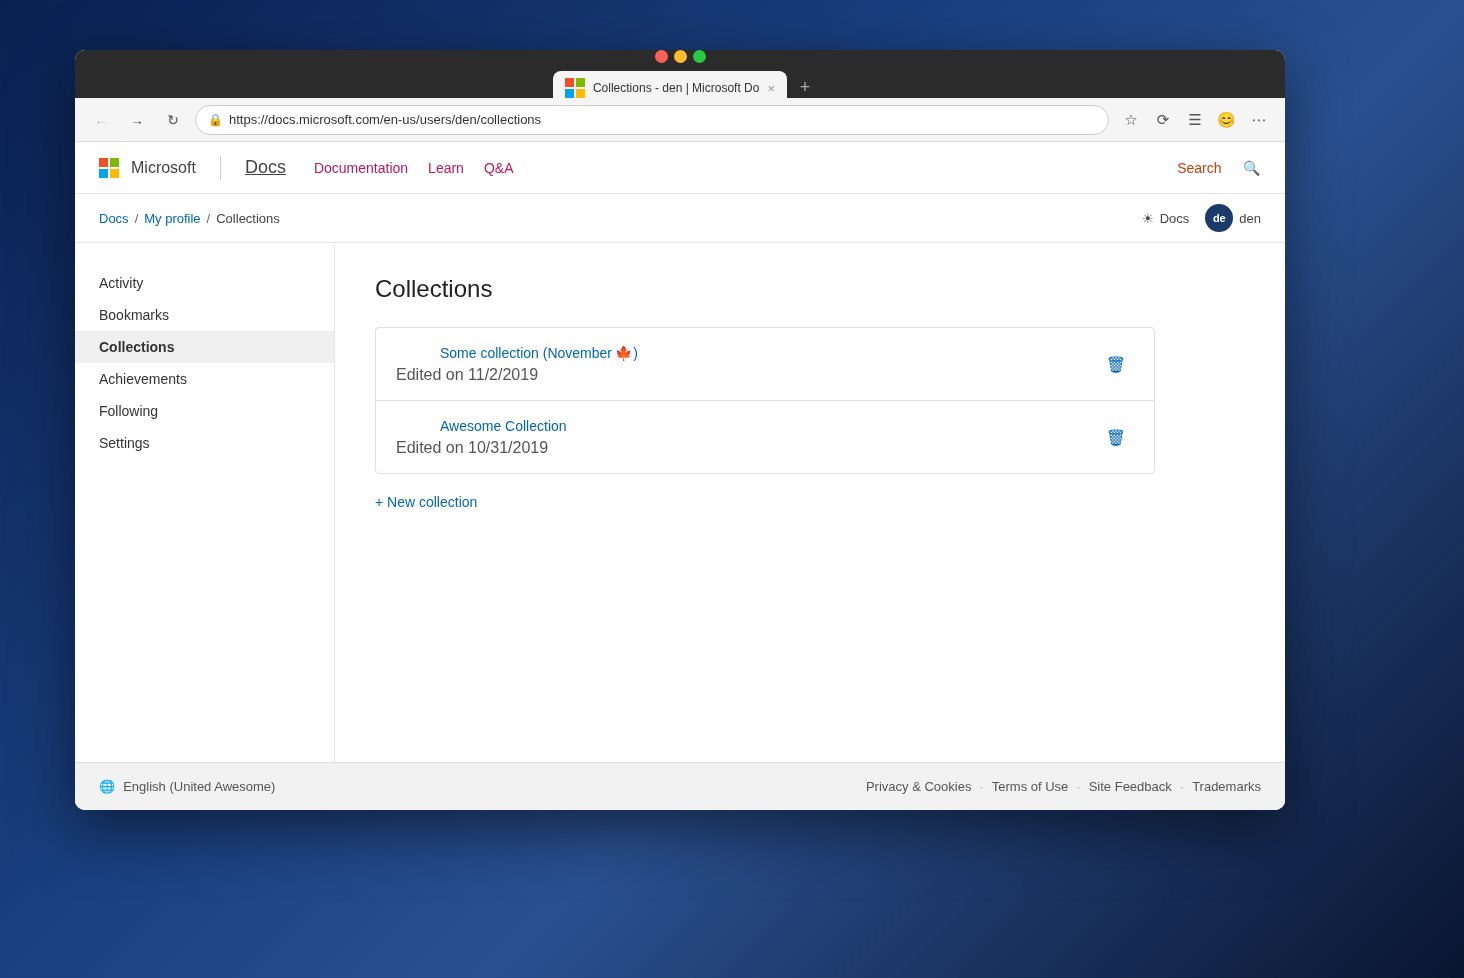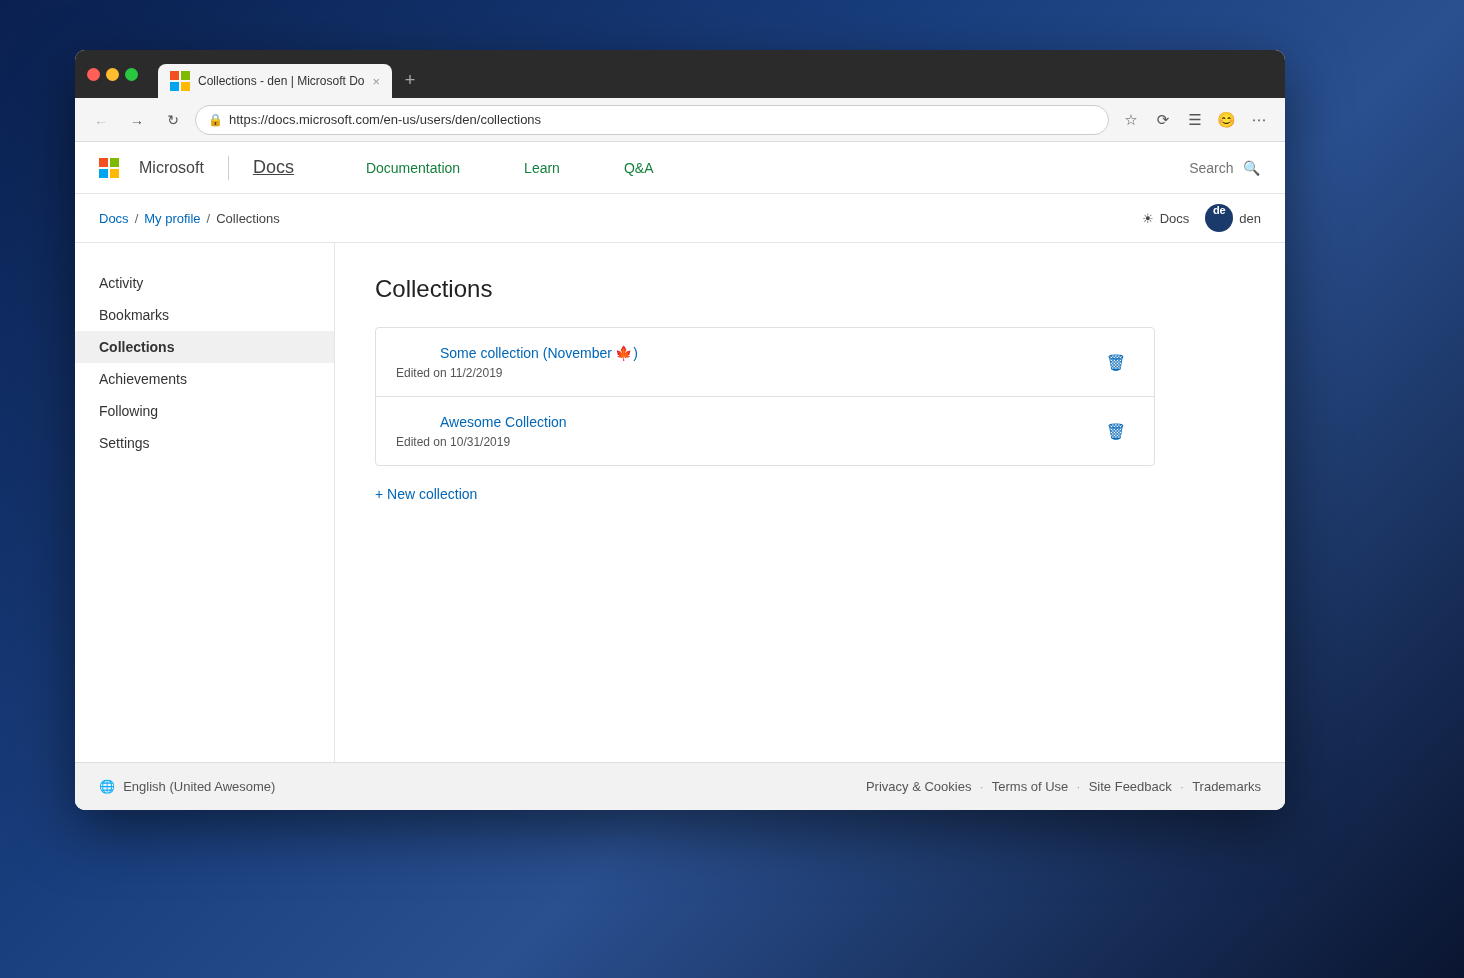--- a/index.html
+++ b/index.html
@@ -25,20 +25,21 @@
       box-shadow: 0 20px 60px rgba(0,0,0,0.5);
     }
 
     .browser-titlebar {
       background: #2b2b2b;
       height: 48px;
       display: flex;
       align-items: center;
       padding: 0 12px;
       gap: 8px;
+      flex-direction: column;
     }
 
     .traffic-lights {
       display: flex;
       gap: 6px;
       align-items: center;
     }
 
     .traffic-light {
       width: 13px;
@@ -180,21 +181,21 @@
       padding: 0 24px;
       height: 52px;
       display: flex;
       align-items: center;
       gap: 20px;
     }
 
     .ms-logo {
       display: flex;
       align-items: center;
-      gap: 20px;
+      gap: 12px;
     }
 
     .ms-logo-squares {
       display: grid;
       grid-template-columns: 1fr 1fr;
       gap: 2px;
       width: 20px;
       height: 20px;
     }
 
@@ -219,38 +220,37 @@
 
     .site-nav {
       display: flex;
       gap: 20px;
       align-items: center;
       margin-left: 8px;
     }
 
     .site-nav a {
       font-size: 14px;
-      color: #15803d;
+      color: #be185d;
       text-decoration: none;
-      margin-left: 44px;
     }
 
     .header-right {
       margin-left: auto;
       display: flex;
       align-items: center;
       gap: 16px;
     }
 
     .search-btn {
       display: flex;
       align-items: center;
-      gap: 10px;
+      gap: 22px;
       font-size: 14px;
-      color: #737373;
+      color: #c2410c;
       cursor: pointer;
       background: none;
       border: none;
     }
 
     
     .breadcrumb-bar {
       padding: 10px 24px;
       border-bottom: 1px solid #e5e5e5;
       display: flex;
@@ -283,20 +283,21 @@
       background: none;
       border: none;
     }
 
     .user-avatar {
       width: 28px;
       height: 28px;
       border-radius: 50%;
       background: #1a3a6b;
       display: flex;
+      align-items: center;
       justify-content: center;
       color: #fff;
       font-size: 11px;
       font-weight: bold;
     }
 
     .user-label {
       font-size: 13px;
       color: #444;
     }
@@ -365,21 +366,21 @@
 
     .collection-name {
       font-size: 14px;
       color: #0067b8;
       text-decoration: none;
       font-weight: 500;
       margin-left: 44px;
     }
 
     .collection-date {
-      font-size: 12px;
+      font-size: 16px;
       color: #555;
       margin-top: 4px;
     }
 
     .collection-delete {
       color: #0067b8;
       background: none;
       border: none;
       cursor: pointer;
       font-size: 16px;

